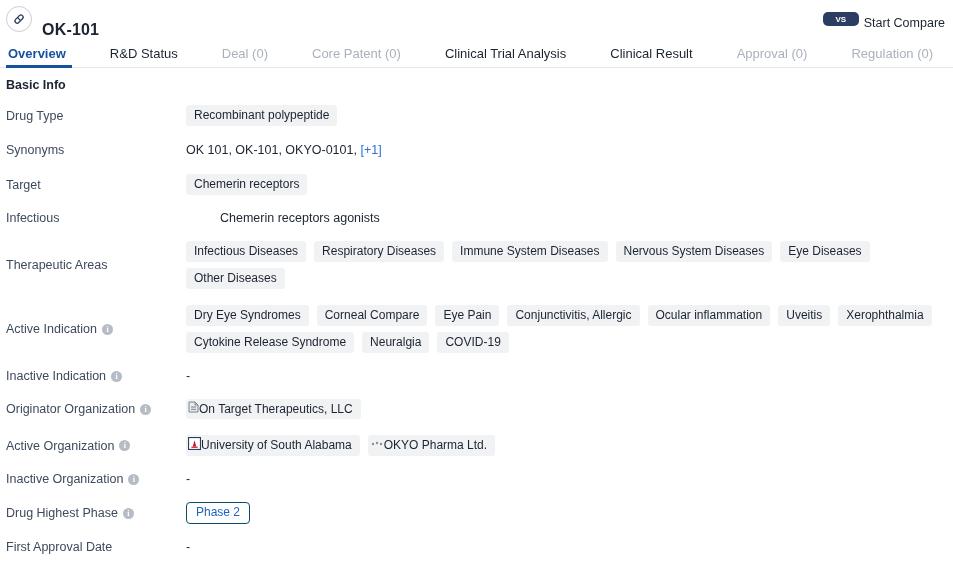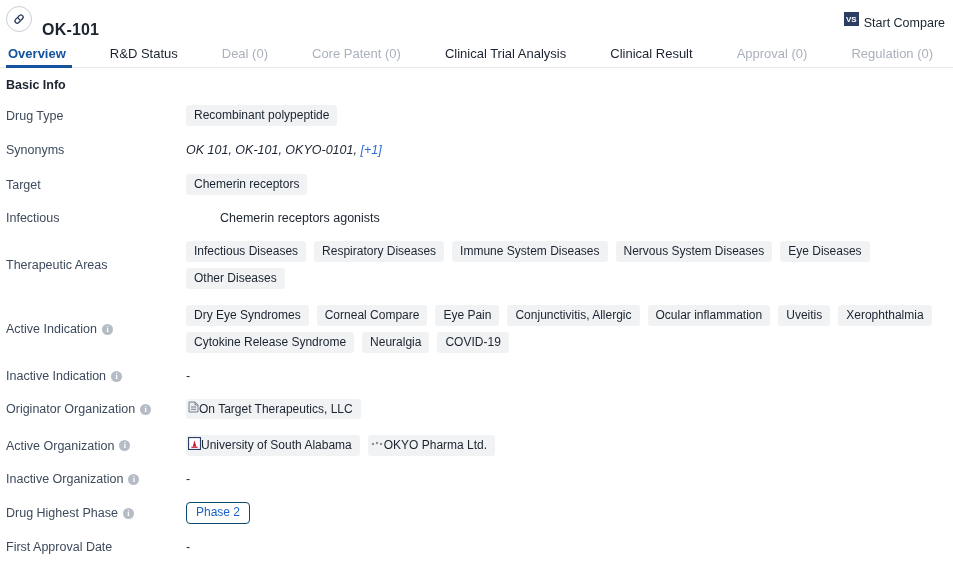--- a/index.html
+++ b/index.html
@@ -37,23 +37,23 @@
     margin-top: 21px;
   }
   .compare {
     margin-left: auto;
     display: flex;
     align-items: center;
     gap: 5px;
     cursor: pointer;
   }
   .vs-badge {
-    width: 15px; height: 14px;
+    width: 36px; height: 14px;
     background: #2b3d63;
-    border-radius: 0;
+    border-radius: 5px;
     color: #fff;
     font-size: 8px;
     font-weight: bold;
     display: flex; align-items: center; justify-content: center;
     letter-spacing: -.2px;
   }
   .compare-label {
     font-size: 12.5px;
     color: #1b2430;
     margin-top: 8px;
@@ -160,21 +160,21 @@
     line-height: 14px;
     white-space: nowrap;
   }
   .tag.org {
     display: inline-flex;
     align-items: center;
     padding: 2px 8px 3px 2px;
   }
   .orglogo { flex: none; display: block; }
 
-  .synonyms { line-height: 16px; font-style: italic; }
+  .synonyms { line-height: 16px; }
   .link {
     color: #2b6fd4;
     cursor: pointer;
   }
 
   .phase-badge {
     display: inline-block;
     border: 1px solid #0c4a6e;
     border-radius: 4px;
     color: #1a62c4;

